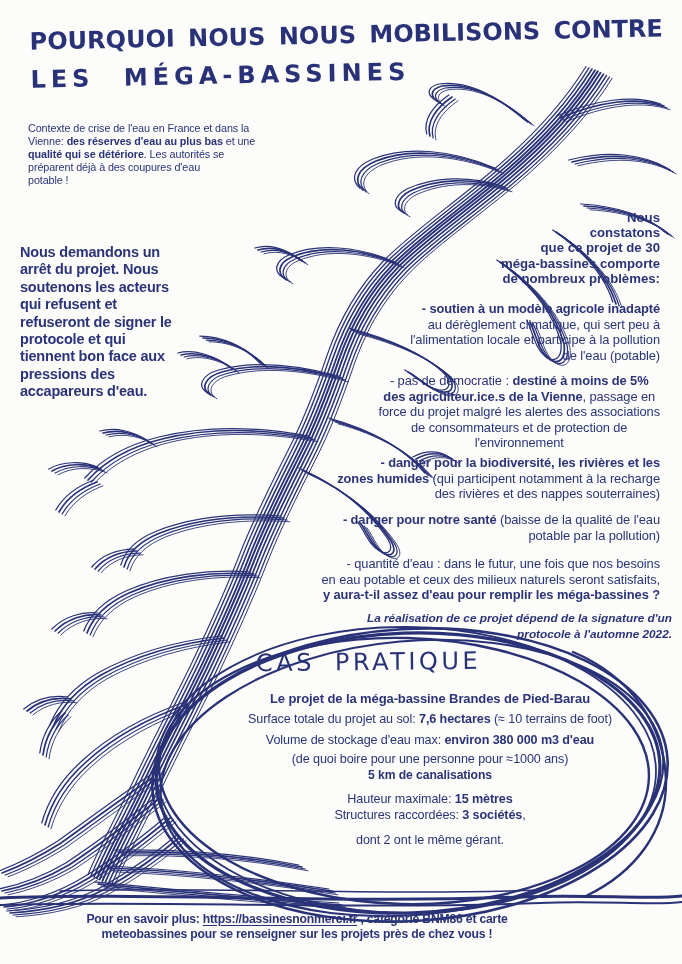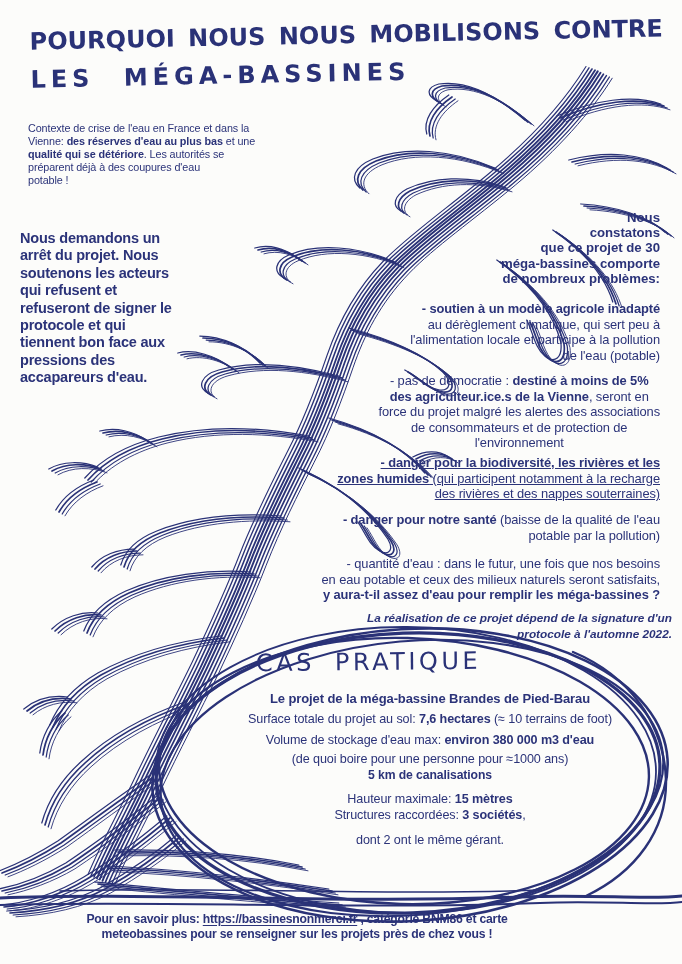--- a/index.html
+++ b/index.html
@@ -9,25 +9,25 @@
   .art { position:absolute; left:0; top:0; z-index:0; stroke:var(--ink); fill:none;
          stroke-linecap:round; stroke-linejoin:round; }
   .txt { position:absolute; z-index:1; margin:0; }
 
   .title { left:30px; top:16px; font-family:"DejaVu Sans", sans-serif; font-weight:700;
            font-size:24px; line-height:38px; letter-spacing:0px; word-spacing:5px;
            transform:rotate(-1.2deg); color:var(--ink); }
   .title .l2 { letter-spacing:5px; word-spacing:16px; }
 
   .intro  { left:28px; top:122px; width:242px; font-size:10.8px; line-height:12.9px; letter-spacing:-0.1px; }
-  .demand { left:20px; top:230px; font-size:14.5px; line-height:17.4px; font-weight:700; letter-spacing:-0.2px; }
+  .demand { left:20px; top:244px; font-size:14.5px; line-height:17.4px; font-weight:700; letter-spacing:-0.2px; }
 
   .prob-head { right:22px; top:210px; text-align:right; font-size:13.2px; line-height:15.2px; font-weight:700; }
   .bullet { right:22px; text-align:right; font-size:12.9px; line-height:15.5px; letter-spacing:-0.1px; }
-  #b1 { top:301px; } #b2 { top:373px;text-align:center; } #b3 { top:455px;text-decoration:underline; } #b4 { top:512px; } #b5 { top:556px; }
+  #b1 { top:301px; } #b2 { top:373px;text-align:center; } #b3 { top:455px; } #b4 { top:512px; } #b5 { top:556px; }
   .note { right:10px; top:610px; text-align:right; font-size:11.8px; line-height:16px; font-weight:700; font-style:italic; }
 
   .cas-heading { left:256px; top:648px; font-family:"DejaVu Sans", sans-serif; font-size:24px;
                  letter-spacing:3.5px; word-spacing:9px; color:var(--ink); transform:rotate(-0.6deg); }
   .cas-body { left:180px; top:691px; width:500px; text-align:center; }
   .cas-body > div { font-size:12.6px; line-height:15px; margin-bottom:4px; letter-spacing:-0.1px; }
   .cas-body > div:nth-child(1) { font-size:13px; margin-bottom:6px; }
   .cas-body > div:nth-child(2) { margin-bottom:6px; }
   .cas-body > div:nth-child(4) { margin-bottom:1px; }
   .cas-body > div:nth-child(5) { font-size:12.2px; margin-bottom:9px; }
@@ -131,21 +131,21 @@
 
   <div class="txt prob-head">
     <div>Nous</div>
     <div>constatons</div>
     <div>que ce projet de 30</div>
     <div>méga-bassines comporte</div>
     <div>de nombreux problèmes:</div>
   </div>
 
   <p class="txt bullet" id="b1"><span class="b">- soutien à un modèle agricole inadapté</span><br><span>au dérèglement climatique, qui sert peu à</span><br><span>l'alimentation locale et participe à la pollution</span><br><span>de l'eau (potable)</span></p>
-  <p class="txt bullet" id="b2"><span>- pas de démocratie : </span><span class="b">destiné à moins de 5%</span><br><span class="b">des agriculteur.ice.s de la Vienne</span><span>, seront en</span><br><span>force du projet malgré les alertes des associations</span><br><span>de consommateurs et de protection de</span><br><span>l'environnement</span></p>
+  <p class="txt bullet" id="b2"><span>- pas de démocratie : </span><span class="b">destiné à moins de 5%</span><br><span class="b">des agriculteur.ice.s de la Vienne</span><span>, passage en</span><br><span>force du projet malgré les alertes des associations</span><br><span>de consommateurs et de protection de</span><br><span>l'environnement</span></p>
   <p class="txt bullet" id="b3"><span class="b">- danger pour la biodiversité, les rivières et les</span><br><span class="b">zones humides</span><span> (qui participent notamment à la recharge</span><br><span>des rivières et des nappes souterraines)</span></p>
   <p class="txt bullet" id="b4"><span class="b">- danger pour notre santé</span><span> (baisse de la qualité de l'eau</span><br><span>potable par la pollution)</span></p>
   <p class="txt bullet" id="b5"><span>- quantité d'eau : dans le futur, une fois que nos besoins</span><br><span>en eau potable et ceux des milieux naturels seront satisfaits,</span><br><span class="b">y aura-t-il assez d'eau pour remplir les méga-bassines ?</span></p>
 
   <p class="txt note"><span>La réalisation de ce projet dépend de la signature d'un</span><br><span>protocole à l'automne 2022.</span></p>
 
   <div class="txt cas-heading">CAS PRATIQUE</div>
 
   <div class="txt cas-body">
     <div><span class="b">Le projet de la méga-bassine Brandes de Pied-Barau</span></div>

